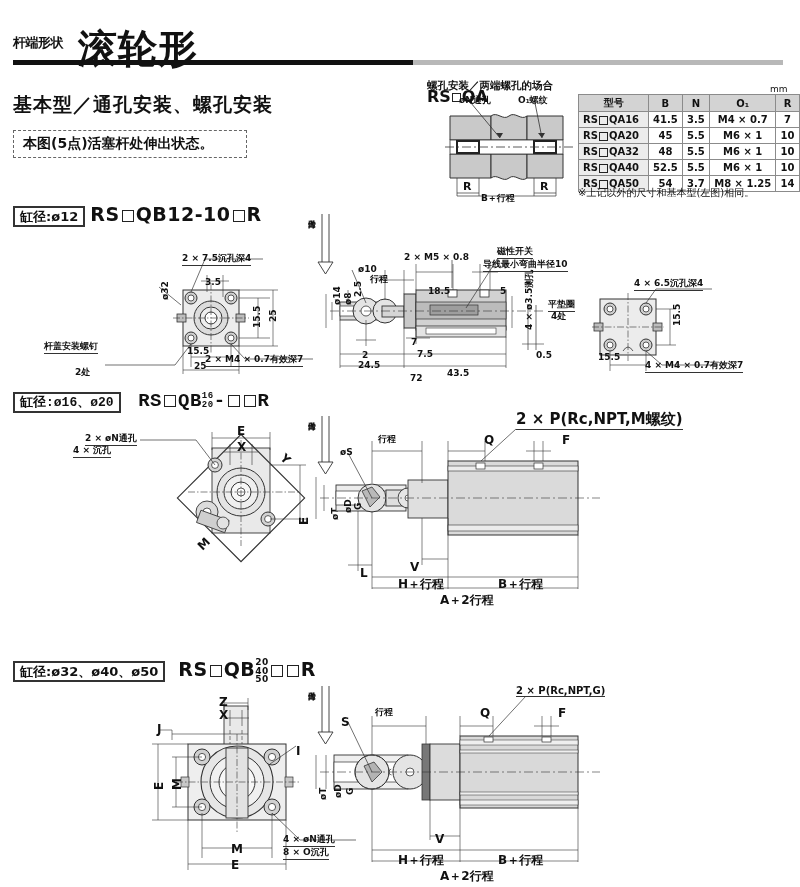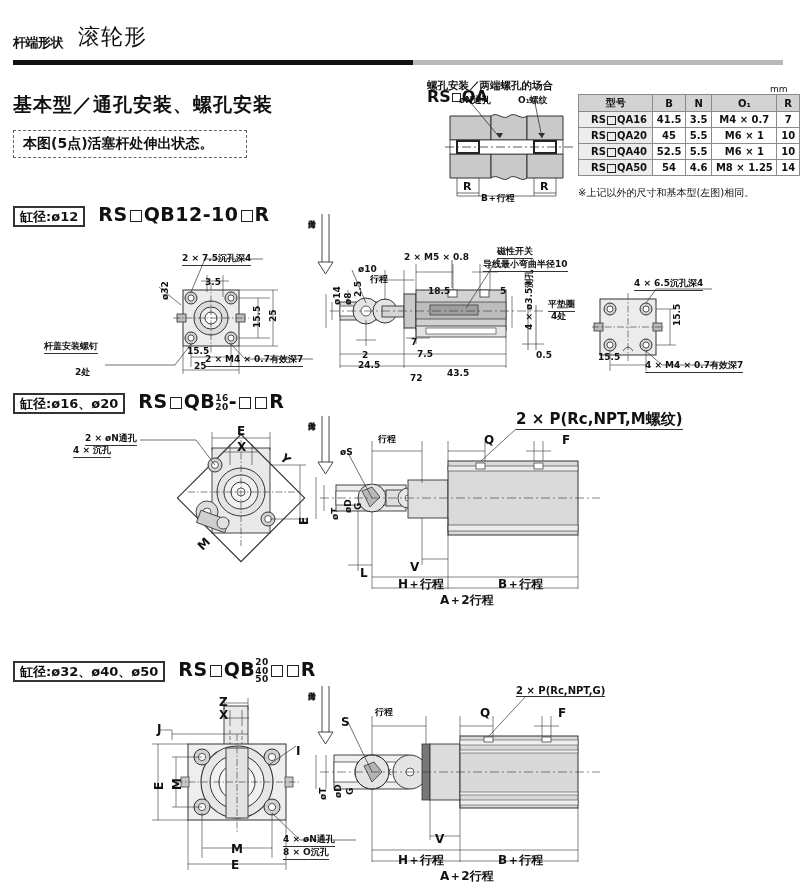--- a/index.html
+++ b/index.html
@@ -4,21 +4,21 @@
 <style>
   html,body{margin:0;padding:0;background:#fff;}
   body{
     width:800px;height:887px;position:relative;overflow:hidden;
     font-family:"DejaVu Sans","Liberation Sans",sans-serif;
     color:#111;
   }
   .abs{position:absolute;}
   
   #hdr-small{left:13px;top:34px;font-size:13px;font-weight:bold;letter-spacing:-0.5px;}
-  #hdr-big{left:78px;top:22px;font-size:22px;font-weight:normal;letter-spacing:1px;}
+  #hdr-big{left:78px;top:22px;font-size:39px;font-weight:bold;letter-spacing:1px;}
   #hdr-rule{left:13px;top:60px;width:770px;height:5px;
     background:linear-gradient(to right,#111 0 52%,#b8b8b8 52% 100%);}
   #sub1{left:13px;top:92px;font-size:19px;font-weight:bold;letter-spacing:1px;}
   #note-box{left:13px;top:130px;width:232px;height:26px;border:1px dashed #666;}
   #note-txt{left:23px;top:135px;font-size:14px;font-weight:bold;}
 
   
   #qa-title{left:427px;top:79px;font-size:10.5px;font-weight:bold;line-height:12px;}
   #qa-fig{left:450px;top:112px;width:115px;height:78px;}
   #lbl-n{left:459px;top:94px;font-size:9px;font-weight:bold;}
@@ -26,21 +26,21 @@
   #lbl-bstroke{left:481px;top:192px;font-size:9px;font-weight:bold;}
 
   
   #mm{left:770px;top:84px;font-size:9px;}
   table.spec{position:absolute;left:578px;top:94px;border-collapse:collapse;font-size:10px;}
   table.spec th,table.spec td{
     border:1px solid #8b8b8b;text-align:center;padding:1px 3px;height:13px;
     font-weight:bold;white-space:nowrap;
   }
   table.spec thead th{background:#d3d3d3;}
-  table.spec td.mdl{background:#ececec;text-align:left;padding-left:12px;}
+  table.spec td.mdl{background:#ececec;text-align:left;padding-left:4px;}
   table.spec td.val{background:#fff;}
   .sq{display:inline-block;width:7px;height:7px;border:1px solid #222;vertical-align:middle;margin:0 1px;}
   #tbl-note{left:578px;top:186px;font-size:10px;}
 
   
   .sec-chip{border:2px solid #333;padding:1px 5px;font-size:13px;font-weight:bold;background:#fff;}
   .sec-model{font-size:19px;font-weight:bold;letter-spacing:0.5px;}
   .sq2{display:inline-block;width:10px;height:10px;border:1.6px solid #222;vertical-align:middle;margin:0 2px;}
   .stack{display:inline-block;font-size:9px;line-height:8.5px;font-weight:bold;vertical-align:middle;text-align:center;}
 
@@ -122,40 +122,47 @@
         <td class="val">7</td>
       </tr>
       <tr>
         <td class="mdl">RS<span class="sq"></span>QA20</td>
         <td class="val">45</td>
         <td class="val">5.5</td>
         <td class="val">M6 × 1</td>
         <td class="val">10</td>
       </tr>
       <tr>
+        <td class="mdl">RS<span class="sq"></span>QA32</td>
+        <td class="val">48</td>
+        <td class="val">5.5</td>
+        <td class="val">M6 × 1</td>
+        <td class="val">10</td>
+      </tr>
+      <tr>
         <td class="mdl">RS<span class="sq"></span>QA40</td>
         <td class="val">52.5</td>
         <td class="val">5.5</td>
         <td class="val">M6 × 1</td>
         <td class="val">10</td>
       </tr>
       <tr>
         <td class="mdl">RS<span class="sq"></span>QA50</td>
         <td class="val">54</td>
-        <td class="val">4.6</td>
+        <td class="val">3.7</td>
         <td class="val">M8 × 1.25</td>
         <td class="val">14</td>
       </tr>
     </tbody>
 </table>
 <div class="abs" id="tbl-note">※上记以外的尺寸和基本型(左图)相同。</div>
 
 <div class="abs" style="left:13px;top:203px;">
   <span class="sec-chip">缸径:ø12</span>
-  <span class="sec-model" style="margin-left:8px"><span>RS</span><span class="sq2"></span><span>QB12-10</span><span class="sq2"></span><span>R</span></span>
+  <span class="sec-model" style=""><span>RS</span><span class="sq2"></span><span>QB12-10</span><span class="sq2"></span><span>R</span></span>
 </div>
 
 <div class="abs" style="left:305px;top:214px;">
   <div class="vert dtn" style="font-size:8px;height:60px">工件传送方向</div>
 </div>
 <svg class="abs" style="left:318px;top:214px" width="16" height="62">
   <line x1="4" y1="0" x2="4" y2="48" stroke="#333" stroke-width="0.9"></line>
   <line x1="11" y1="0" x2="11" y2="48" stroke="#333" stroke-width="0.9"></line>
   <polygon points="0,48 15,48 7.5,60" fill="#fff" stroke="#333" stroke-width="0.9"></polygon>
 </svg>
@@ -327,21 +334,21 @@
   <line x1="56" y1="18" x2="66" y2="4" stroke="#333" stroke-width="0.7"></line>
   <line x1="66" y1="4" x2="122" y2="4" stroke="#333" stroke-width="0.7"></line>
   <line x1="56" y1="66" x2="72" y2="80" stroke="#333" stroke-width="0.7"></line>
   <line x1="72" y1="80" x2="128" y2="80" stroke="#333" stroke-width="0.7"></line>
 </svg>
 <div class="abs dtu" style="left:634px;top:277px">4 × 6.5沉孔深4</div>
 <div class="abs dt rot90" style="left:672px;top:326px">15.5</div>
 <div class="abs dt" style="left:598px;top:352px">15.5</div>
 <div class="abs dtu" style="left:645px;top:359px">4 × M4 × 0.7有效深7</div>
 
-<div class="abs" style="left:13px;top:390px;">
+<div class="abs" style="left:13px;top:390px;font-family:Liberation Mono, monospace;">
   <span class="sec-chip">缸径:ø16、ø20</span>
   <span class="sec-model" style="margin-left:8px"><span>RS</span><span class="sq2"></span><span>QB</span><span class="stack"><span style="display:block">16</span><span style="display:block">20</span></span><span>-</span><span class="sq2"></span><span class="sq2"></span><span>R</span></span>
 </div>
 
 <div class="abs" style="left:305px;top:416px;">
   <div class="vert dtn" style="font-size:8px;height:58px">工件传送方向</div>
 </div>
 <svg class="abs" style="left:318px;top:416px" width="16" height="60">
   <line x1="4" y1="0" x2="4" y2="46" stroke="#333" stroke-width="0.9"></line>
   <line x1="11" y1="0" x2="11" y2="46" stroke="#333" stroke-width="0.9"></line>

